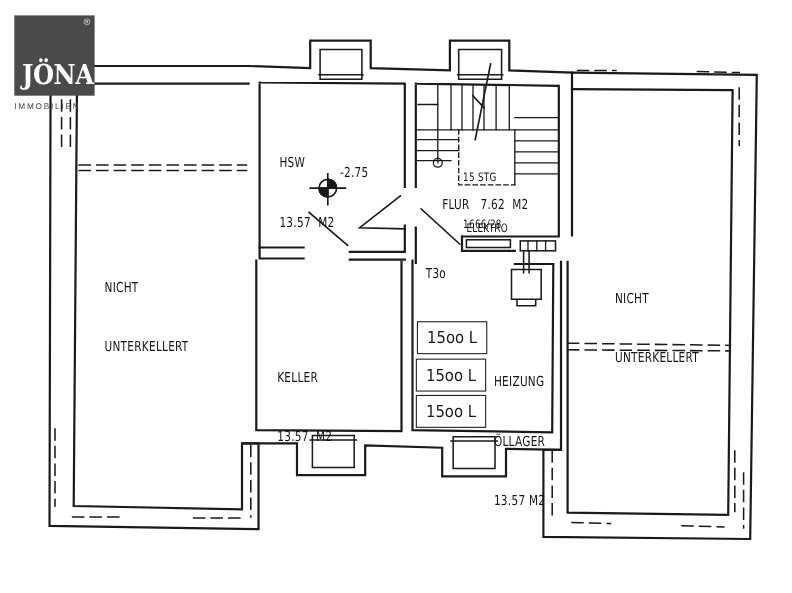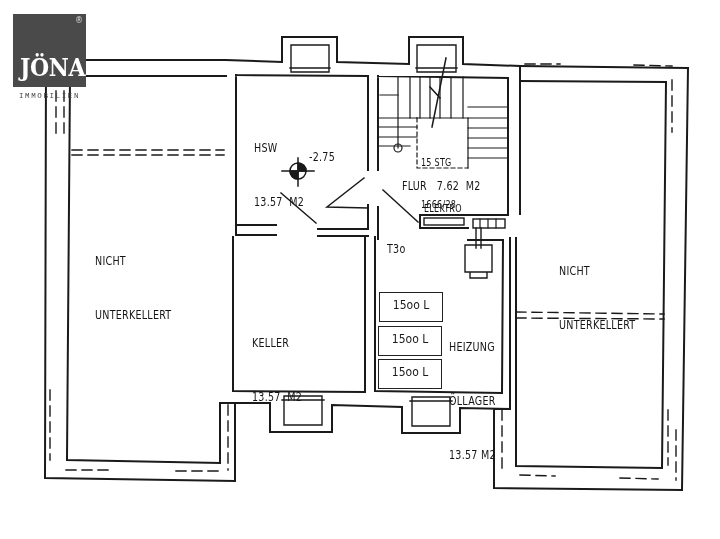--- a/index.html
+++ b/index.html
@@ -3,23 +3,23 @@
   <meta charset="utf-8">
   <style>
     html, body { margin: 0; padding: 0; background: #ffffff; }
     body { width: 720px; height: 539px; position: relative; overflow: hidden; font-family: "DejaVu Sans Mono", monospace; }
     .plan { position: absolute; left: 0; top: 0; width: 720px; height: 539px; }
     .lbl { position: absolute; color: #151515; font-family: "DejaVu Sans Condensed", "DejaVu Sans", sans-serif; font-size: 12.5px; line-height: 18px; letter-spacing: 0.3px; white-space: pre; transform: scaleX(0.85); transform-origin: left top; }
     .lbl.small { font-size: 10.5px; line-height: 14px; }
     .logo { position: absolute; left: 13px; top: 14px; width: 73px; height: 73px; background: #4a4a4a; }
     .logo-word { position: absolute; left: 3px; top: 40px; width: 67px; text-align: center; color: #fff; font-family: "DejaVu Serif", serif; font-weight: bold; font-size: 25px; line-height: 28px; letter-spacing: -0.5px; transform: scaleX(0.88); }
     .logo-reg { position: absolute; right: 3px; top: 2px; color: #ddd; font-size: 8px; font-family: "DejaVu Sans", sans-serif; }
-    .logo-sub { position: absolute; left: 13px; top: 92px; width: 73px; text-align: center; color: #444; font-family: Liberation Mono, monospace; font-size: 7.5px; letter-spacing: 1.6px; }
+    .logo-sub { position: absolute; left: 13px; top: 92px; width: 73px; color: #444; font-family: Liberation Sans, sans-serif; font-size: 7.5px; letter-spacing: 1.6px; }
     .tank { position: absolute; border: 1.6px solid #222; background: #fff; }
-    .tank span { position: absolute; left: 0; right: 0; top: 5px; text-align: center; font-family: "DejaVu Sans Condensed", "DejaVu Sans", sans-serif; font-size: 12px; color: #1a1a1a; }
+    .tank span { position: absolute; left: 0; right: 0; top: 5px; text-align: center; font-family: "DejaVu Sans Condensed", "DejaVu Sans", sans-serif; font-size: 15px; color: #1a1a1a; }
   </style>
 </head>
 <body>
 
 <svg class="plan" viewBox="0 0 720 539" xmlns="http://www.w3.org/2000/svg">
   <g stroke="#1a1a1a" stroke-width="2" fill="none" stroke-linecap="square">
 
     <path d="M46 60 L226 60 M46 60 L45 478 L235 481 L235 403 L221 403"></path>
 
     <path d="M70 76 L226 76 M70 76 L67 460 L220 463 L220 403"></path>

